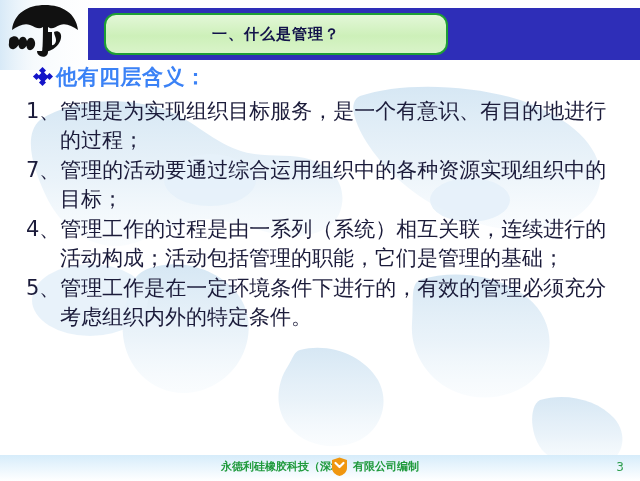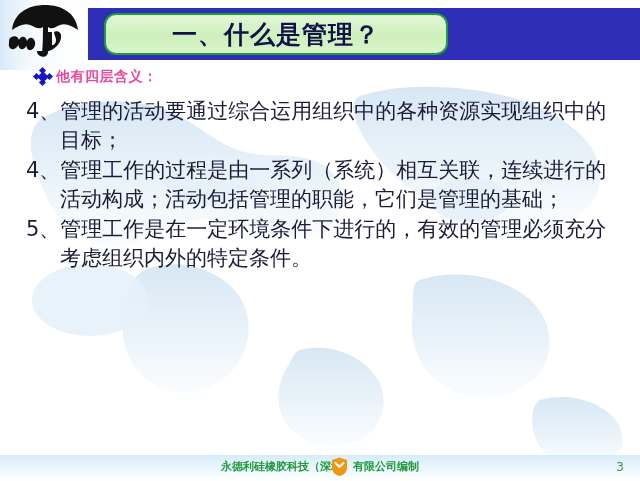--- a/index.html
+++ b/index.html
@@ -50,21 +50,21 @@
     border: 2px solid #1E9E35;
     border-radius: 12px;
     background: linear-gradient(180deg, #e3f7d8 0%, #cdf0b9 55%, #d9f4c9 100%);
     box-sizing: border-box;
     display: flex;
     align-items: center;
     justify-content: center;
   }
   .title-text {
     font-family: "DejaVu Sans", "Liberation Sans", sans-serif;
-    font-size: 25px;
+    font-size: 15px;
     font-weight: bold;
     color: #12124a;
     letter-spacing: 1px;
     white-space: nowrap;
   }
 
   
   .logo {
     position: absolute;
     left: 2px;
@@ -103,23 +103,23 @@
     height: 7px;
     transform: rotate(45deg);
   }
   .diamond-bullet i.c { left: 5px; top: 5px; width: 8px; height: 8px; }
   .diamond-bullet i.l { left: 0px;  top: 6px; width: 5px; height: 5px; }
   .diamond-bullet i.r { left: 13px; top: 6px; width: 5px; height: 5px; }
   .diamond-bullet i.t { left: 6px;  top: 0px; width: 5px; height: 5px; }
   .diamond-bullet i.b { left: 6px;  top: 12px; width: 5px; height: 5px; }
 
   .heading-text {
-    font-size: 14px;
+    font-size: 21px;
     font-weight: bold;
-    color: #ec4899;
+    color: #3b82f6;
     letter-spacing: 0.5px;
     white-space: nowrap;
   }
 
   .item {
     font-size: 21px;
     line-height: 29px;
     color: #1b1b3a;
     margin: 0 0 1px 0;
     padding-left: 34px;
@@ -236,21 +236,22 @@
       <span class="diamond-bullet">
         <i class="c"></i>
           <i class="l"></i>
           <i class="r"></i>
           <i class="t"></i>
           <i class="b"></i>
       </span>
       <span class="heading-text">他有四层含义：</span>
     </div>
 
-    <p class="item">4、管理的活动要通过综合运用组织中的各种资源实现组织中的目标；</p>
+    <p class="item">1、管理是为实现组织目标服务，是一个有意识、有目的地进行的过程；</p>
+    <p class="item">7、管理的活动要通过综合运用组织中的各种资源实现组织中的目标；</p>
     <p class="item">4、管理工作的过程是由一系列（系统）相互关联，连续进行的活动构成；活动包括管理的职能，它们是管理的基础；</p>
     <p class="item">5、管理工作是在一定环境条件下进行的，有效的管理必须充分考虑组织内外的特定条件。</p>
   </div>
 
   <div class="bottom-band"></div>
   <div class="footer-text">永德利硅橡胶科技（深圳）有限公司编制</div>
   <div class="footer-logo">
     <svg viewBox="0 0 21 21" xmlns="http://www.w3.org/2000/svg">
       <path d="M3,4 L10.5,1.5 L18,4 L18,12 C18,16 14.5,19 10.5,20 C6.5,19 3,16 3,12 Z" fill="#f0960f"></path>
       <path d="M6.5,7 L10.5,11 L14.5,7" stroke="#ffffff" stroke-width="2.2" fill="none" stroke-linecap="round" stroke-linejoin="round"></path>

